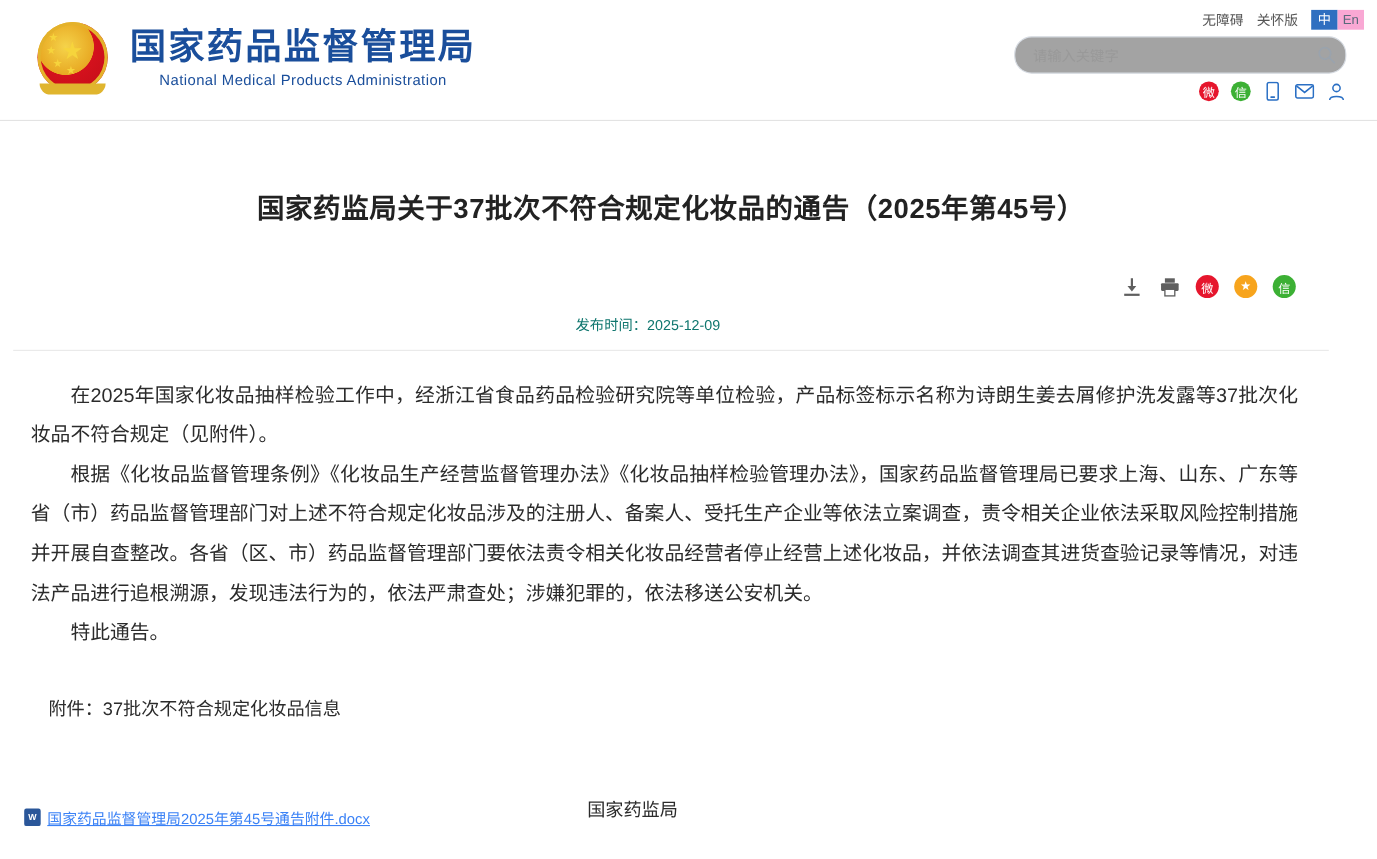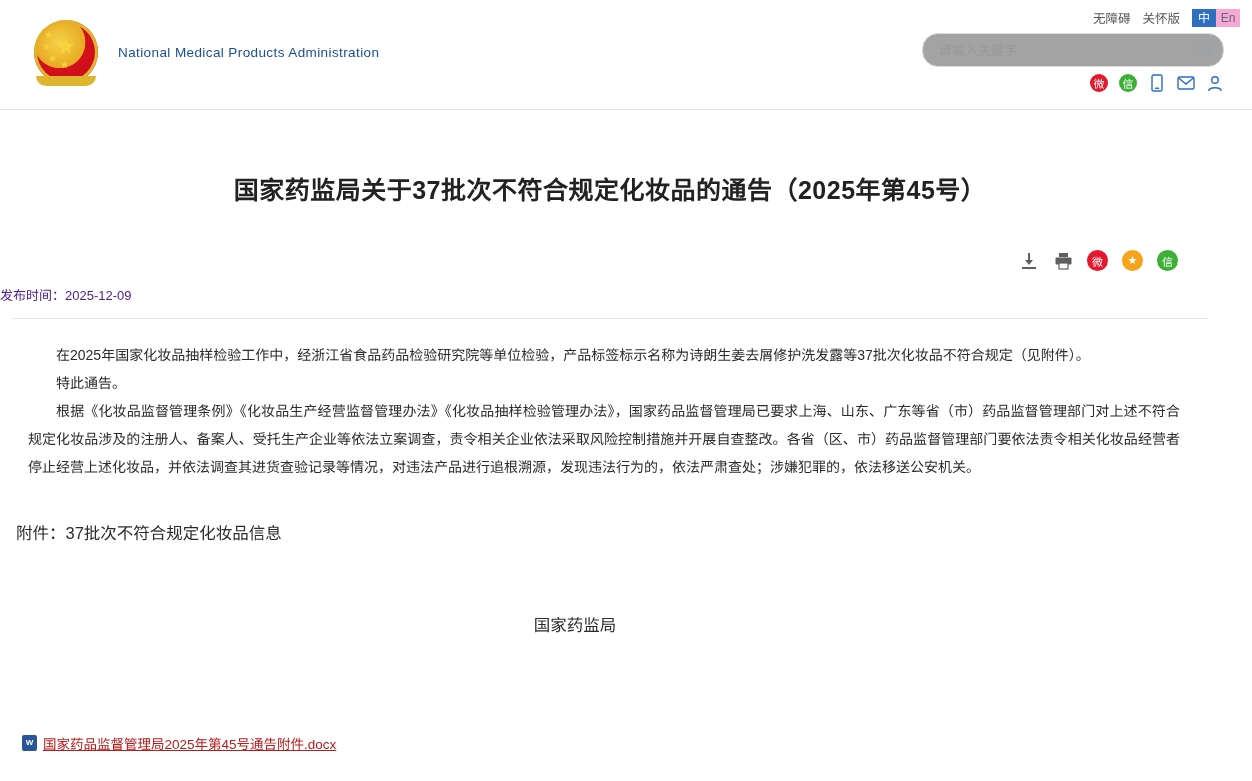--- a/index.html
+++ b/index.html
@@ -69,20 +69,21 @@
     letter-spacing: 2px;
     line-height: 1.25;
     white-space: nowrap;
   }
   .brand-text .en {
     font-size: 13.5px;
     color: #1a4e9b;
     letter-spacing: 0.4px;
     margin-top: 2px;
     white-space: nowrap;
+    text-align: center;
   }
 
   
   .top-utils {
     position: absolute;
     right: 12px;
     top: 8px;
     display: flex;
     align-items: center;
     gap: 12px;
@@ -191,43 +192,43 @@
     justify-content: center;
     color: #fff;
     font-size: 11px;
     cursor: pointer;
   }
   .share-icon.weibo { background: #e6162d; }
   .share-icon.qzone { background: #f7a41d; }
   .share-icon.wechat { background: #3cb034; }
 
   .pubtime {
-    text-align: left;
-    color: #4c1d95;
+    text-align: center;
+    color: #0f766e;
     font-size: 13px;
     padding: 14px 42px 0 0;
   }
   .divider {
     margin: 14px 12px 0 12px;
     border-top: 1px solid #e8e8e8;
   }
 
   .body-text {
     padding: 22px 40px 0 28px;
-    font-size: 14px;
+    font-size: 18px;
     line-height: 2.0;
     color: #2b2b2b;
     text-align: justify;
   }
   .body-text p {
     margin: 0;
     text-indent: 2em;
   }
   .attach-line {
-    padding: 36px 28px 0 16px;
+    padding: 36px 28px 0 44px;
     font-size: 16.5px;
     line-height: 2.0;
     color: #2b2b2b;
   }
   .signature {
     padding: 60px 70px 0 0;
     text-align: center;
     font-size: 16.5px;
     line-height: 1.9;
     color: #2b2b2b;
@@ -247,40 +248,41 @@
     width: 15px; height: 16px;
     background: #2a5699;
     color: #fff;
     font-size: 8px;
     line-height: 16px;
     text-align: center;
     border-radius: 2px;
     font-weight: bold;
   }
   .attachment-bar a {
-    color: #b91c1c;
+    color: #3b82f6;
     cursor: pointer;
   }
 </style>
 </head>
 <body>
 
 <div class="site-header">
 
   <div class="brand">
     <div class="emblem">
       <div class="disc"></div>
       <div class="star s1">★</div>
       <div class="star s2">★</div>
       <div class="star s3">★</div>
       <div class="star s4">★</div>
       <div class="star s5">★</div>
       <div class="ribbon"></div>
     </div>
     <div class="brand-text">
+      <div class="cn">国家药品监督管理局</div>
       <div class="en">National Medical Products Administration</div>
     </div>
   </div>
 
   <div class="top-utils">
     <a href="#">无障碍</a>
     <a href="#">关怀版</a>
     <span class="lang-toggle">
       <span class="on">中</span>
       <span class="off">En</span>
@@ -345,22 +347,22 @@
   </div>
 
   <div class="pubtime">
     <span>发布时间：</span><span>2025-12-09</span>
   </div>
 
   <div class="divider"></div>
 
   <div class="body-text">
     <p>在2025年国家化妆品抽样检验工作中，经浙江省食品药品检验研究院等单位检验，产品标签标示名称为诗朗生姜去屑修护洗发露等37批次化妆品不符合规定（见附件）。</p>
+    <p>根据《化妆品监督管理条例》《化妆品生产经营监督管理办法》《化妆品抽样检验管理办法》，国家药品监督管理局已要求上海、山东、广东等省（市）药品监督管理部门对上述不符合规定化妆品涉及的注册人、备案人、受托生产企业等依法立案调查，责令相关企业依法采取风险控制措施并开展自查整改。各省（区、市）药品监督管理部门要依法责令相关化妆品经营者停止经营上述化妆品，并依法调查其进货查验记录等情况，对违法产品进行追根溯源，发现违法行为的，依法严肃查处；涉嫌犯罪的，依法移送公安机关。</p>
     <p>特此通告。</p>
-    <p>根据《化妆品监督管理条例》《化妆品生产经营监督管理办法》《化妆品抽样检验管理办法》，国家药品监督管理局已要求上海、山东、广东等省（市）药品监督管理部门对上述不符合规定化妆品涉及的注册人、备案人、受托生产企业等依法立案调查，责令相关企业依法采取风险控制措施并开展自查整改。各省（区、市）药品监督管理部门要依法责令相关化妆品经营者停止经营上述化妆品，并依法调查其进货查验记录等情况，对违法产品进行追根溯源，发现违法行为的，依法严肃查处；涉嫌犯罪的，依法移送公安机关。</p>
   </div>
 
   <div class="attach-line">附件：37批次不符合规定化妆品信息</div>
 
   <div class="signature">
     <div>国家药监局</div>
   </div>
 </div>
 
 <div class="attachment-bar">

